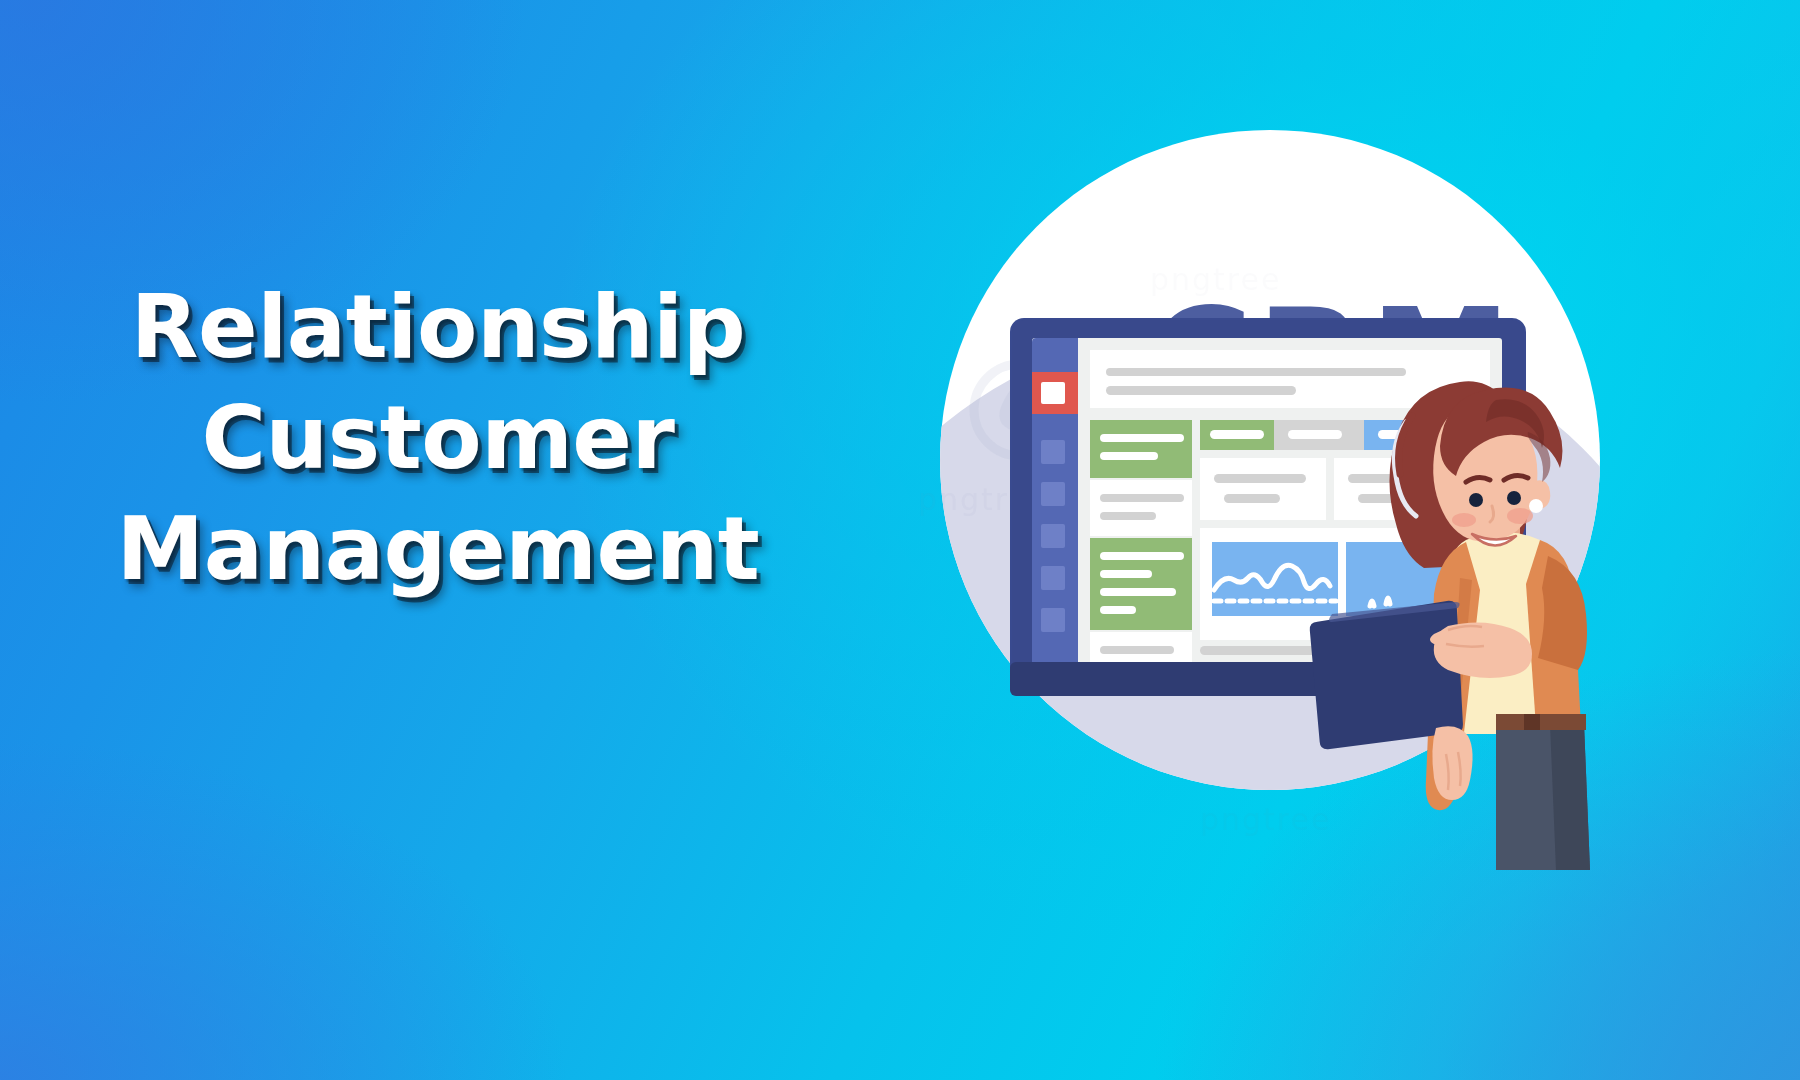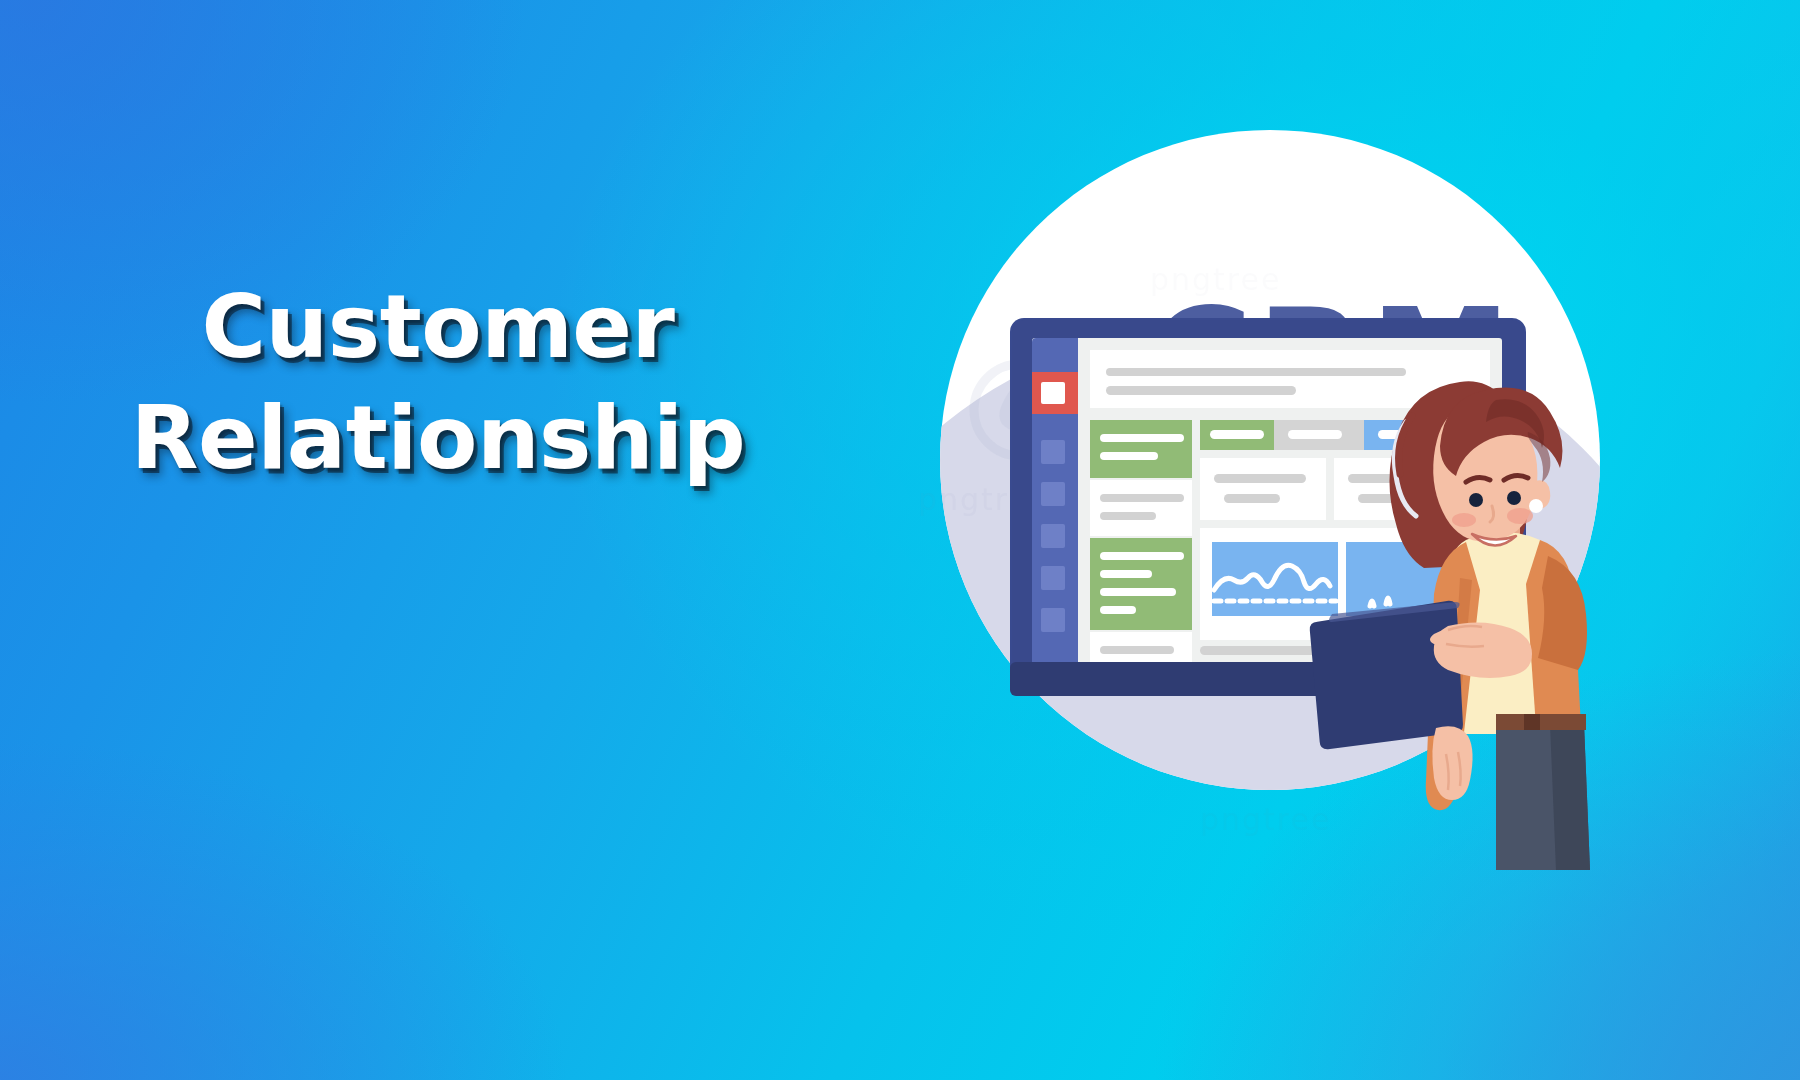--- a/index.html
+++ b/index.html
@@ -79,22 +79,23 @@
 
 <div id="bg">
   <div class="layer base"></div>
   <div class="layer glow"></div>
   <div class="layer cornerTL"></div>
   <div class="layer cornerBL"></div>
   <div class="layer cornerBR"></div>
 </div>
 
 <div id="headline">
+  <span class="line">Relationship</span>
   <span class="line">Customer</span>
-  <span class="line">Relationship</span>
+  <span class="line">Management</span>
 </div>
 
 <div id="illustration">
 <svg viewBox="0 0 740 760" xmlns="http://www.w3.org/2000/svg">
   <defs>
     <clipPath id="circleClip">
           <circle cx="370" cy="350" r="330"></circle>
         </clipPath>
     <clipPath id="screenClip">
           <rect x="132" y="228" width="470" height="330" rx="4"></rect>

